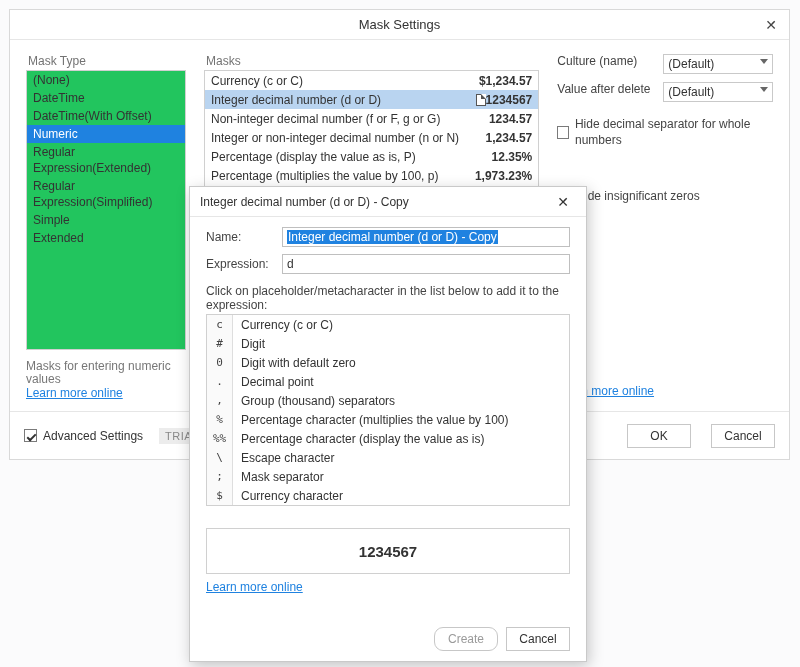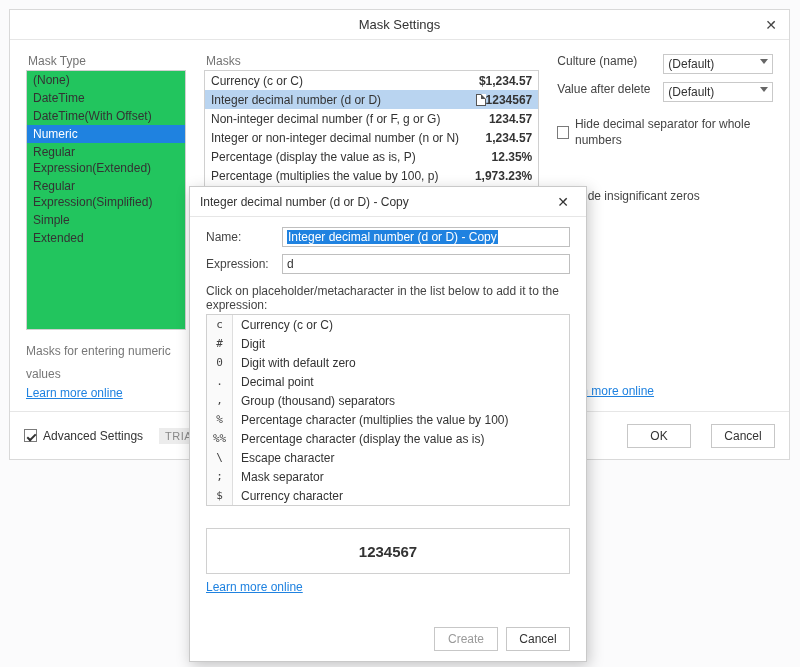--- a/index.html
+++ b/index.html
@@ -48,21 +48,21 @@
     overflow: hidden;
   }
   .mask-type-list .item {
     padding: 1px 6px; line-height: 16px;
     cursor: default;
   }
   .mask-type-list .item.selected {
     background: #1f82e0; color: #fff;
   }
   .hint-text {
-    margin-top: 10px; color: #777; line-height: 23px;
+    margin-top: 10px; color: #777; line-height: 13px;
   }
   .link { color: #1f82e0; text-decoration: underline; cursor: pointer; white-space: nowrap; }
 
   .masks-panel { width: 380px; }
   .masks-list { border: 1px solid #d0d0d0; background:#fff; }
   .masks-list .row {
     display: flex; align-items: center;
     padding: 0 6px; height: 19px;
     position: relative;
   }
@@ -184,21 +184,21 @@
     margin-top: 22px; height: 46px;
     border:1px solid #d0d0d0; background:#fff;
     display:flex; align-items:center; justify-content:center;
     font-weight:bold; font-size:15px;
   }
   .p-learn { margin-top:6px; }
   .p-footer {
     position:absolute; left:0; right:0; bottom:10px;
     display:flex; justify-content:flex-end; gap:8px; padding:0 16px;
   }
-  .btn.disabled { color:#9a9a9a; }
+  .btn.disabled { color:#9a9a9a;border-radius:9px; }
 </style>
 </head>
 <body>
 
 <div class="main-dialog">
   <div class="main-titlebar">
     <span class="title">Mask Settings</span>
     <div class="main-close">✕</div>
   </div>
 

